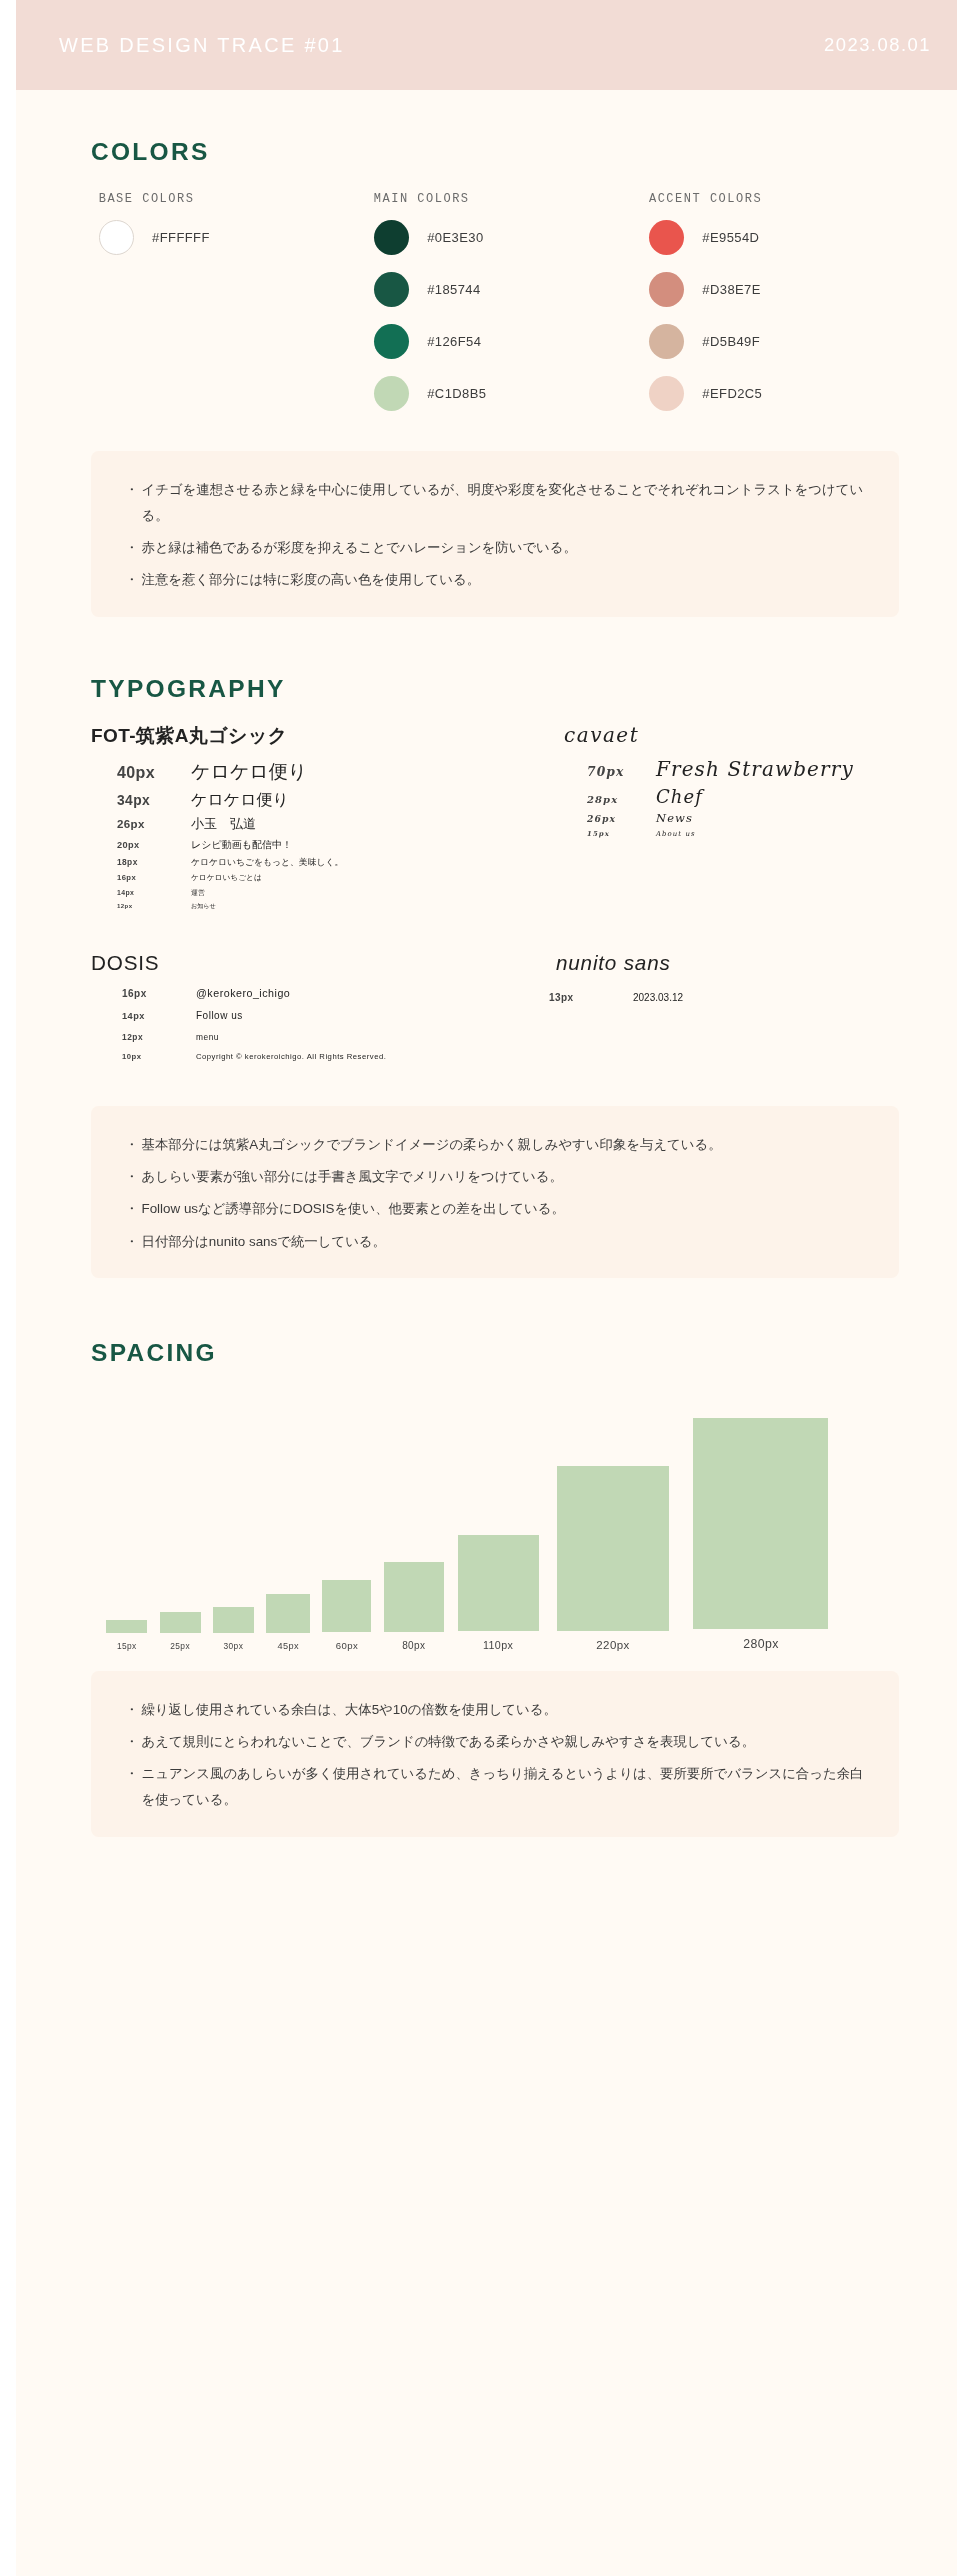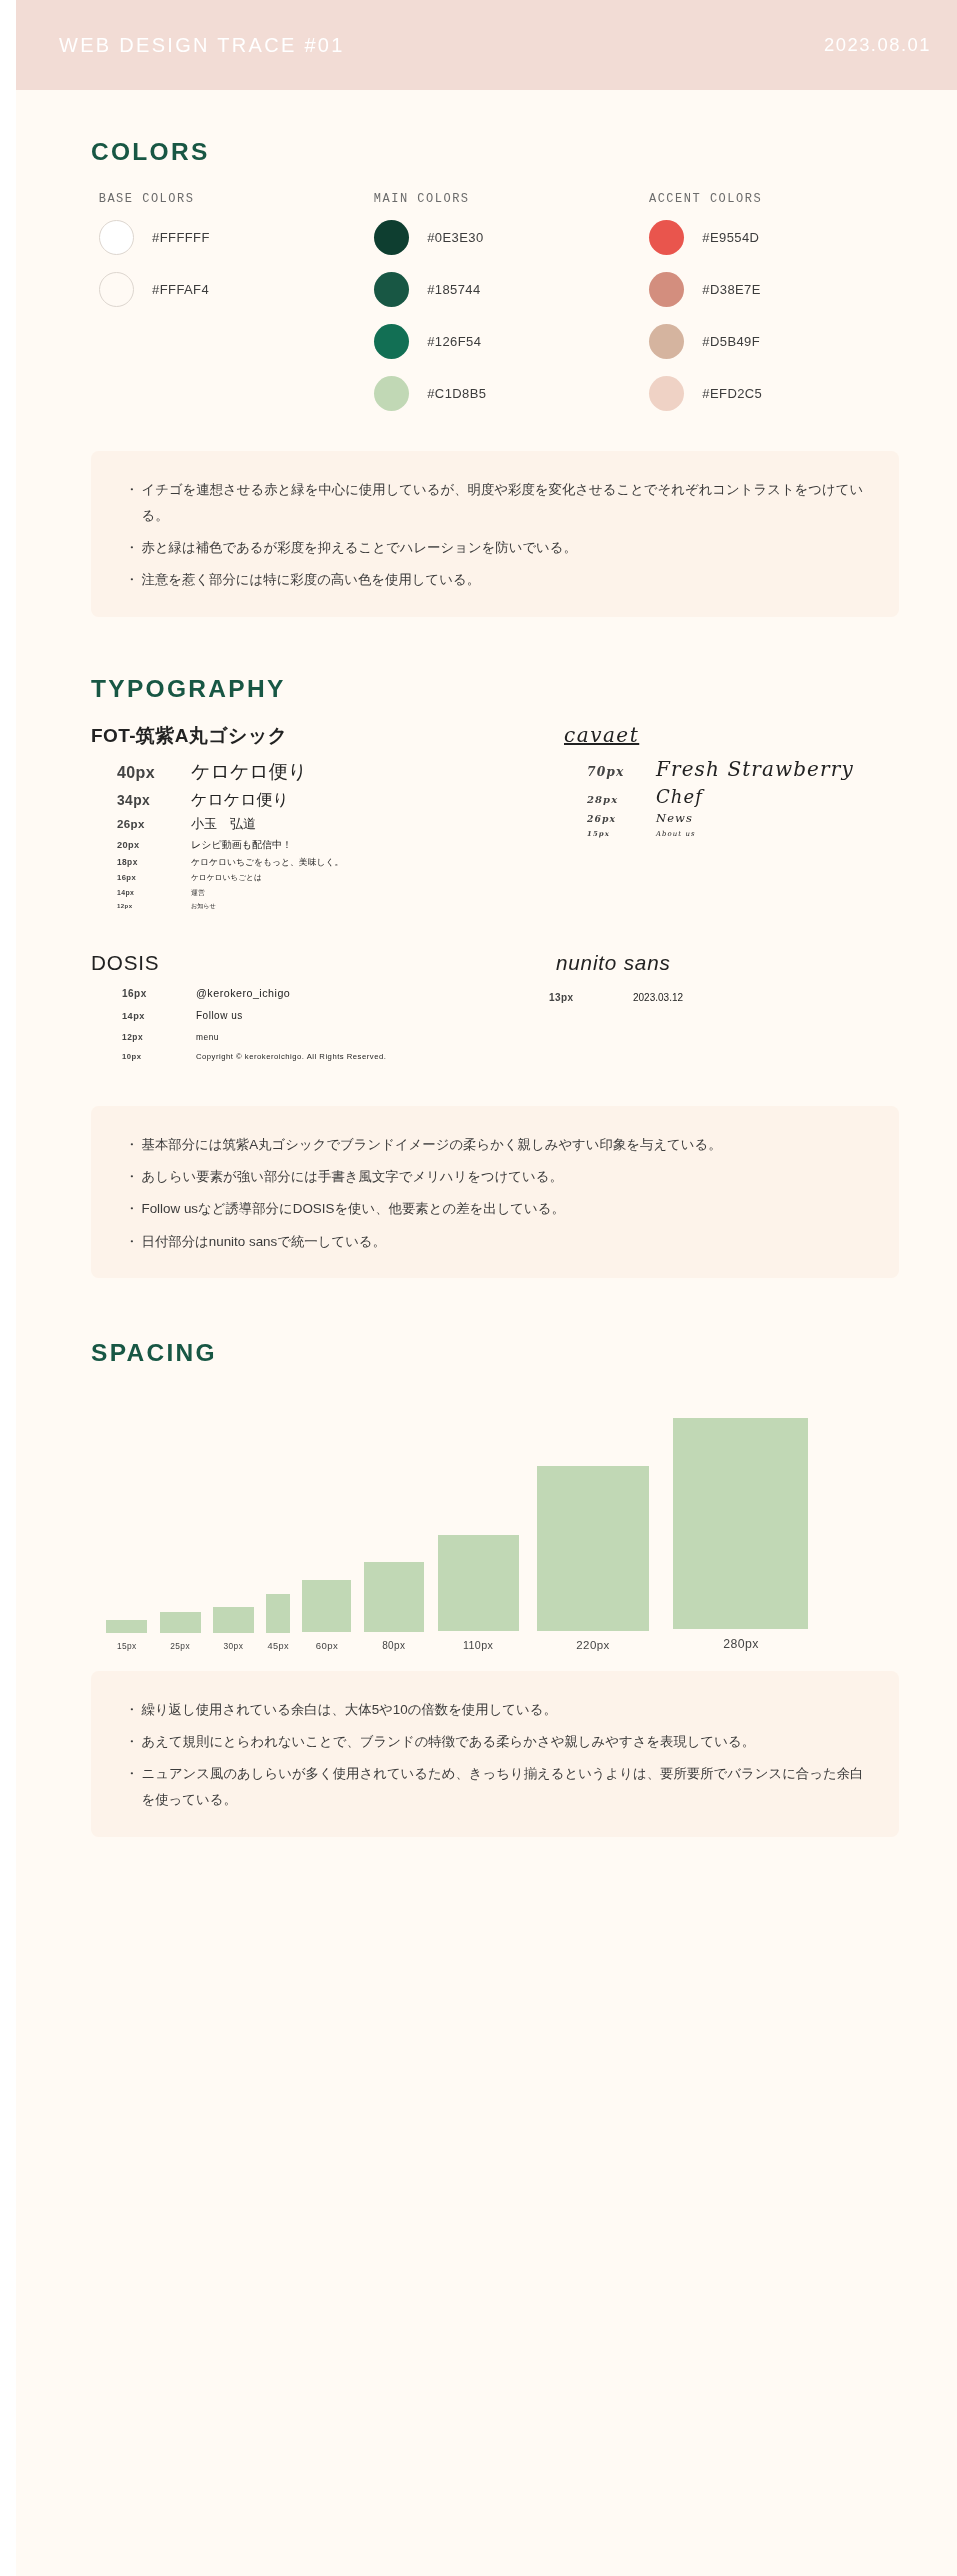--- a/index.html
+++ b/index.html
@@ -126,21 +126,20 @@
     margin-bottom: 10.7px;
   }
   .type-family-name.script {
     font-family: "DejaVu Serif", serif;
     font-style: italic;
     font-weight: 400;
     font-size: 20px;
     letter-spacing: 1.5px;
     text-align: left;
     padding-left: 69px;
-    text-decoration: underline;
   }
   .type-family-name.dosis {
     font-weight: 400;
     font-size: 20.7px;
     letter-spacing: 0.8px;
   }
   .type-family-name.nunito {
     font-weight: 400;
     font-size: 20.7px;
     letter-spacing: 0.8px;
@@ -216,24 +215,20 @@
     <section class="colors-section">
       <h2 class="section-title">COLORS</h2>
 
       <div class="color-columns">
 
         <div class="color-col">
           <div class="color-col-title">BASE COLORS</div>
           <div class="swatch-row">
             <div class="swatch outlined" style="background:#FFFFFF"></div>
             <div class="swatch-label">#FFFFFF</div>
-          </div>
-          <div class="swatch-row">
-            <div class="swatch outlined" style="background:#FFFAF4"></div>
-            <div class="swatch-label">#FFFAF4</div>
           </div>
         </div>
 
         <div class="color-col">
           <div class="color-col-title">MAIN COLORS</div>
           <div class="swatch-row">
             <div class="swatch" style="background:#0E3E30"></div>
             <div class="swatch-label">#0E3E30</div>
           </div>
           <div class="swatch-row">
@@ -416,21 +411,21 @@
           <div class="bar-label" style="font-size:8.4px">15px</div>
         </div>
         <div class="bar-item" style="width:41px;margin-right:12.3px">
           <div class="bar" style="height:21.5px"></div>
           <div class="bar-label" style="font-size:8.4px">25px</div>
         </div>
         <div class="bar-item" style="width:41px;margin-right:12.3px">
           <div class="bar" style="height:26px"></div>
           <div class="bar-label" style="font-size:8.4px">30px</div>
         </div>
-        <div class="bar-item" style="width:24px;margin-right:12.3px">
+        <div class="bar-item" style="width:44px;margin-right:12.3px">
           <div class="bar" style="height:39px"></div>
           <div class="bar-label" style="font-size:9.2px">45px</div>
         </div>
         <div class="bar-item" style="width:49px;margin-right:12.3px">
           <div class="bar" style="height:52px"></div>
           <div class="bar-label" style="font-size:9.6px">60px</div>
         </div>
         <div class="bar-item" style="width:60px;margin-right:13.8px">
           <div class="bar" style="height:70px"></div>
           <div class="bar-label" style="font-size:10px">80px</div>

